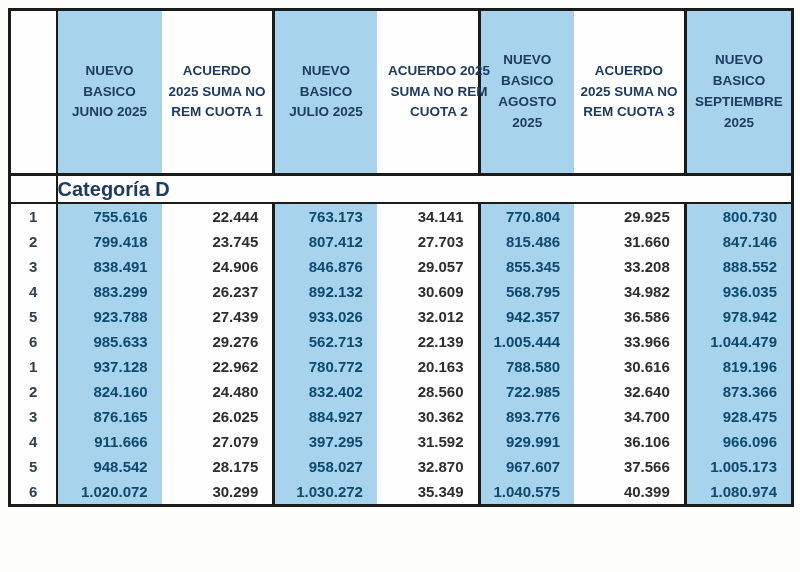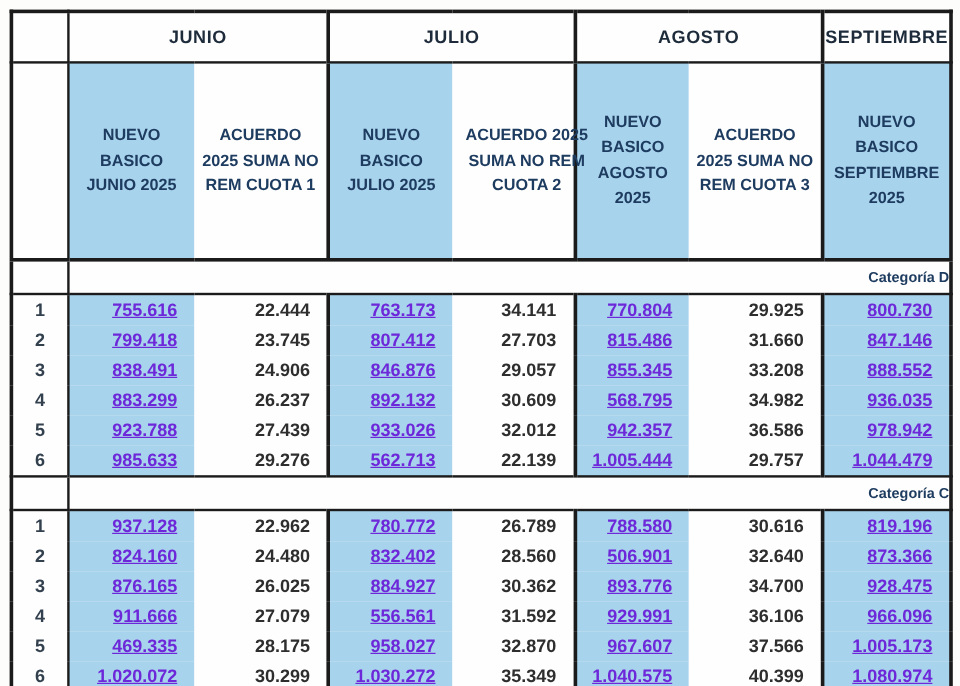--- a/index.html
+++ b/index.html
@@ -68,36 +68,36 @@
   .hw3 { width: 124px; }
   .hw4 { width: 74px; }
   .hw5 { width: 100px; }
   .hw6 { width: 100px; }
 
   
   tr.band-row td {
     height: 26px;
     border-top: 2px solid #1b1b1b;
     border-bottom: 2px solid #1b1b1b;
-    font-size: 12px;
+    font-size: 20px;
     color: #1e3c60;
-    text-align: right;
+    text-align: left;
     vertical-align: middle;
   }
 
   
   td.num {
     height: 25px;
     font-size: 15px;
     text-align: right;
     vertical-align: middle;
     padding-right: 14px;
     color: #2e2e2e;
   }
-  td.num.blue { color: #6d28d9; text-decoration: underline; }
+  td.num.blue { color: #0c4a6e; }
   td.rownum {
     height: 25px;
     font-size: 15px;
     text-align: center;
     vertical-align: middle;
     color: #33414f;
   }
 </style>
 </head>
 <body>
@@ -108,27 +108,20 @@
       <col class="w-num">
         <col class="w-c0">
         <col class="w-c1">
         <col class="w-c2">
       <col class="w-c3">
         <col class="w-c4">
         <col class="w-c5">
         <col class="w-c6">
     </colgroup>
     <thead>
-      <tr class="months">
-        <th class="numcol"></th>
-        <th colspan="2">JUNIO</th>
-        <th colspan="2" class="gl">JULIO</th>
-        <th colspan="2" class="gl">AGOSTO</th>
-        <th class="gl">SEPTIEMBRE</th>
-      </tr>
       <tr class="subs">
         <th class="numcol"></th>
         <th class="blue">
             <div class="hdr hw0">NUEVO BASICO JUNIO 2025</div>
           </th>
         <th>
             <div class="hdr hw1">ACUERDO 2025 SUMA NO REM CUOTA 1</div>
           </th>
         <th class="blue gl">
             <div class="hdr hw2">NUEVO BASICO JULIO 2025</div>
@@ -202,70 +195,66 @@
           <td class="num">36.586</td>
           <td class="num blue gl">978.942</td>
         </tr>
         <tr>
           <td class="numcol rownum">6</td>
           <td class="num blue">985.633</td>
           <td class="num">29.276</td>
           <td class="num blue gl">562.713</td>
           <td class="num">22.139</td>
           <td class="num blue gl">1.005.444</td>
-          <td class="num">29.757</td>
+          <td class="num">33.966</td>
           <td class="num blue gl">1.044.479</td>
-        </tr>
-        <tr class="band-row">
-          <td class="numcol"></td>
-          <td colspan="7">Categoría C</td>
         </tr>
         <tr>
           <td class="numcol rownum">1</td>
           <td class="num blue">937.128</td>
           <td class="num">22.962</td>
           <td class="num blue gl">780.772</td>
-          <td class="num">26.789</td>
+          <td class="num">20.163</td>
           <td class="num blue gl">788.580</td>
           <td class="num">30.616</td>
           <td class="num blue gl">819.196</td>
         </tr>
         <tr>
           <td class="numcol rownum">2</td>
           <td class="num blue">824.160</td>
           <td class="num">24.480</td>
           <td class="num blue gl">832.402</td>
           <td class="num">28.560</td>
-          <td class="num blue gl">506.901</td>
+          <td class="num blue gl">722.985</td>
           <td class="num">32.640</td>
           <td class="num blue gl">873.366</td>
         </tr>
         <tr>
           <td class="numcol rownum">3</td>
           <td class="num blue">876.165</td>
           <td class="num">26.025</td>
           <td class="num blue gl">884.927</td>
           <td class="num">30.362</td>
           <td class="num blue gl">893.776</td>
           <td class="num">34.700</td>
           <td class="num blue gl">928.475</td>
         </tr>
         <tr>
           <td class="numcol rownum">4</td>
           <td class="num blue">911.666</td>
           <td class="num">27.079</td>
-          <td class="num blue gl">556.561</td>
+          <td class="num blue gl">397.295</td>
           <td class="num">31.592</td>
           <td class="num blue gl">929.991</td>
           <td class="num">36.106</td>
           <td class="num blue gl">966.096</td>
         </tr>
         <tr>
           <td class="numcol rownum">5</td>
-          <td class="num blue">469.335</td>
+          <td class="num blue">948.542</td>
           <td class="num">28.175</td>
           <td class="num blue gl">958.027</td>
           <td class="num">32.870</td>
           <td class="num blue gl">967.607</td>
           <td class="num">37.566</td>
           <td class="num blue gl">1.005.173</td>
         </tr>
         <tr>
           <td class="numcol rownum">6</td>
           <td class="num blue">1.020.072</td>

